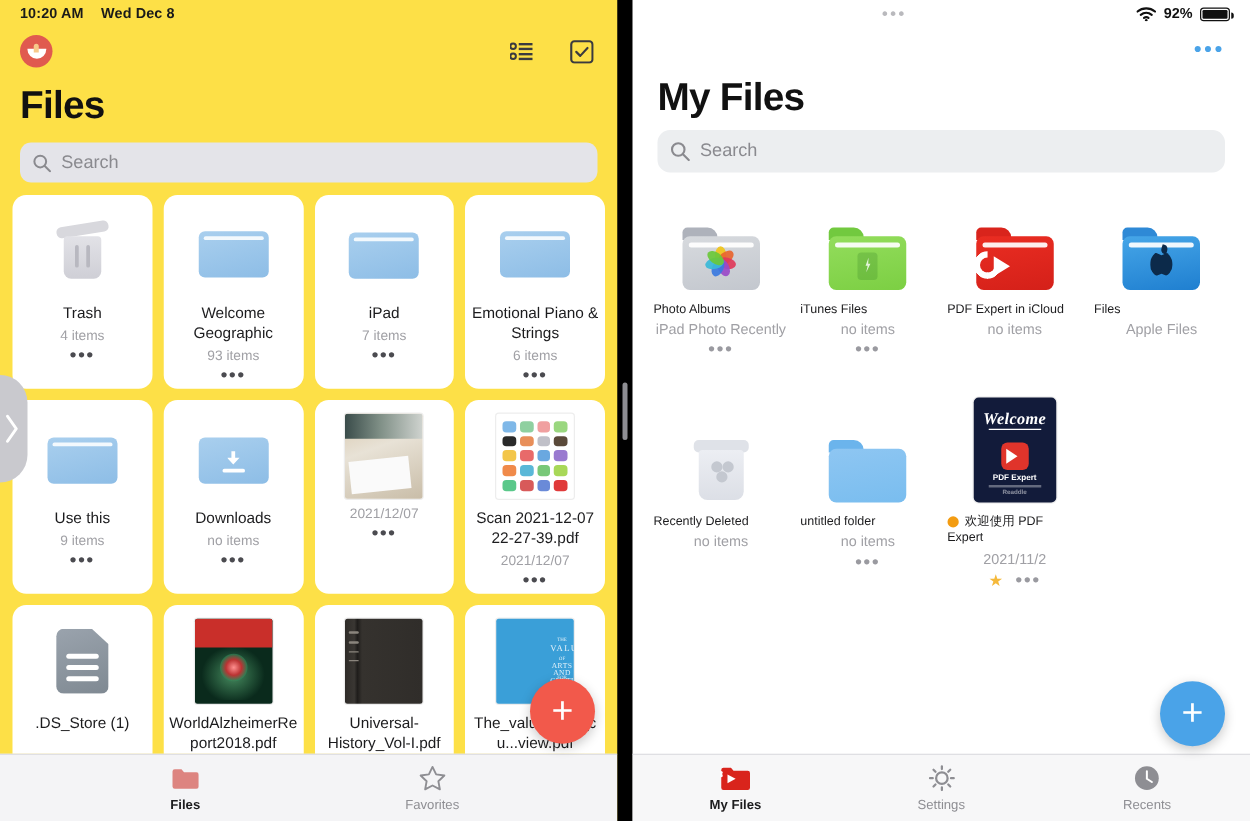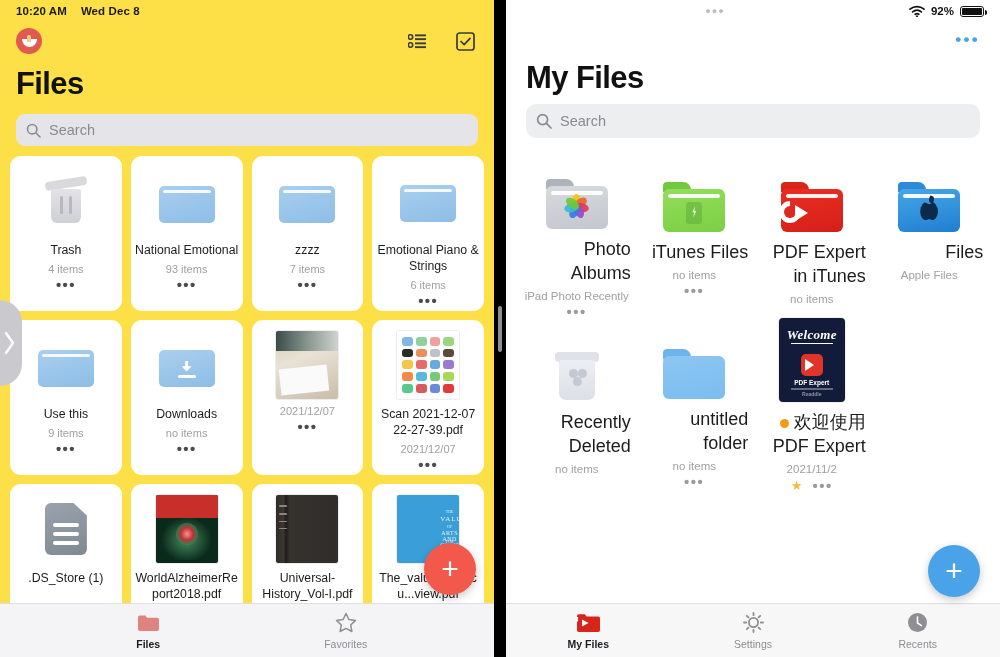--- a/index.html
+++ b/index.html
@@ -231,21 +231,21 @@
   .r-title { font-size:31px; font-weight:bold; color:#111; padding: 2px 20px 6px 20px; letter-spacing:-0.6px; }
   #right-panel .searchbar { margin: 2px 20px 0 20px; height:34px; border-radius:10px; }
 
   .r-grid {
     flex:1; padding: 18px 12px 0 12px;
     display:grid; grid-template-columns: repeat(4,1fr);
     gap: 10px 0; align-content:start; overflow:hidden;
   }
   .rcell { display:flex; flex-direction:column; align-items:center; height:160px; }
   .rcell .thumbwrap { height:76px; display:flex; align-items:flex-end; justify-content:center;font-weight:bold; }
-  .rcell .rname { font-size:18px; color:#1c1c1e; text-align:right; margin-top:9px; line-height:1.33; width:108px; }
+  .rcell .rname { font-size:10px; color:#1c1c1e; text-align:left; margin-top:9px; line-height:1.33; width:108px; }
   .rcell .rmeta { font-size:11.5px; color:#a0a0a5; text-align:center; margin-top:4px; }
   .rcell .dots { color:#9a9aa0; font-size:15px; letter-spacing:1.5px; line-height:8px; margin-top:6px; font-weight:bold; }
   .rcell .badges { display:flex; align-items:center; gap:10px; margin-top:6px; }
   .rcell .star { color:#f5b93b; font-size:13px; line-height:10px; }
 
   
   .cfolder { width:62px; height:50px; position:relative; }
   .cfolder .tab { position:absolute; left:0; top:0; width:28px; height:10px; border-radius:4px 8px 0 0; }
   .cfolder .body { position:absolute; left:0; top:7px; width:62px; height:43px; border-radius:6px; }
   .cfolder .strip { position:absolute; left:5px; top:12px; width:52px; height:3.5px; background:rgba(255,255,255,.92); border-radius:2px; }
@@ -313,33 +313,33 @@
         <div class="dots">•••</div>
       </div>
 
       <div class="fcard">
         <div class="thumbwrap">
           <div class="folder">
               <div class="body"></div>
               <div class="strip"></div>
             </div>
         </div>
-        <div class="fname">National Emotional</div>
+        <div class="fname">Welcome Geographic</div>
         <div class="fmeta">93 items</div>
         <div class="dots">•••</div>
       </div>
 
       <div class="fcard">
         <div class="thumbwrap">
           <div class="folder">
               <div class="body"></div>
               <div class="strip"></div>
             </div>
         </div>
-        <div class="fname">zzzz</div>
+        <div class="fname">iPad</div>
         <div class="fmeta">7 items</div>
         <div class="dots">•••</div>
       </div>
 
       <div class="fcard">
         <div class="thumbwrap">
           <div class="folder">
               <div class="body"></div>
               <div class="strip"></div>
             </div>
@@ -574,21 +574,21 @@
       <div class="rcell">
         <div class="thumbwrap">
           <div class="cfolder">
             <div class="tab" style="background:#d9241c"></div>
             <div class="body" style="background:linear-gradient(170deg,#ea2d22,#d42019)"></div>
             <div class="strip"></div>
             <div style="position:absolute;left:-2px;top:19px;width:22px;height:22px;border-radius:50%;border:5px solid #fff;border-right-color:transparent;transform:rotate(-45deg)"></div>
             <div style="position:absolute;left:14px;top:23px;border-left:13px solid #fff;border-top:8px solid transparent;border-bottom:8px solid transparent"></div>
           </div>
         </div>
-        <div class="rname">PDF Expert in iTunes</div>
+        <div class="rname">PDF Expert in iCloud</div>
         <div class="rmeta">no items</div>
       </div>
 
       <div class="rcell">
         <div class="thumbwrap">
           <div class="cfolder">
             <div class="tab" style="background:#2e89d6"></div>
             <div class="body" style="background:linear-gradient(170deg,#46a6e8,#1f7fd0)"></div>
             <div class="strip"></div>
             <div style="position:absolute;left:50%;top:19px;margin-left:-9px;width:18px;height:20px;background:#0c2a4a;border-radius:48% 48% 44% 44%/54% 54% 46% 46%;clip-path:polygon(0 18%,24% 6%,50% 16%,76% 6%,100% 18%,100% 74%,78% 100%,50% 90%,22% 100%,0 74%)"></div>

